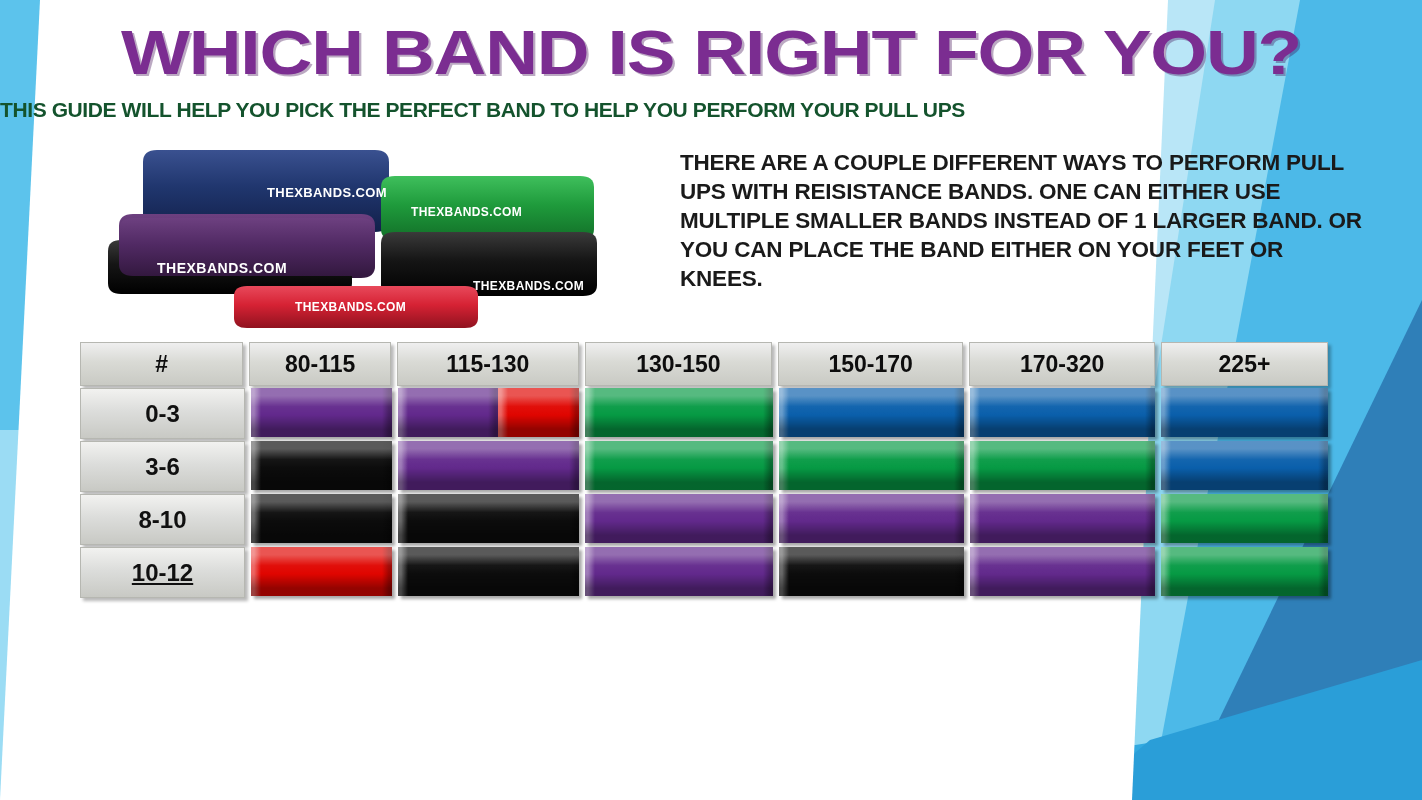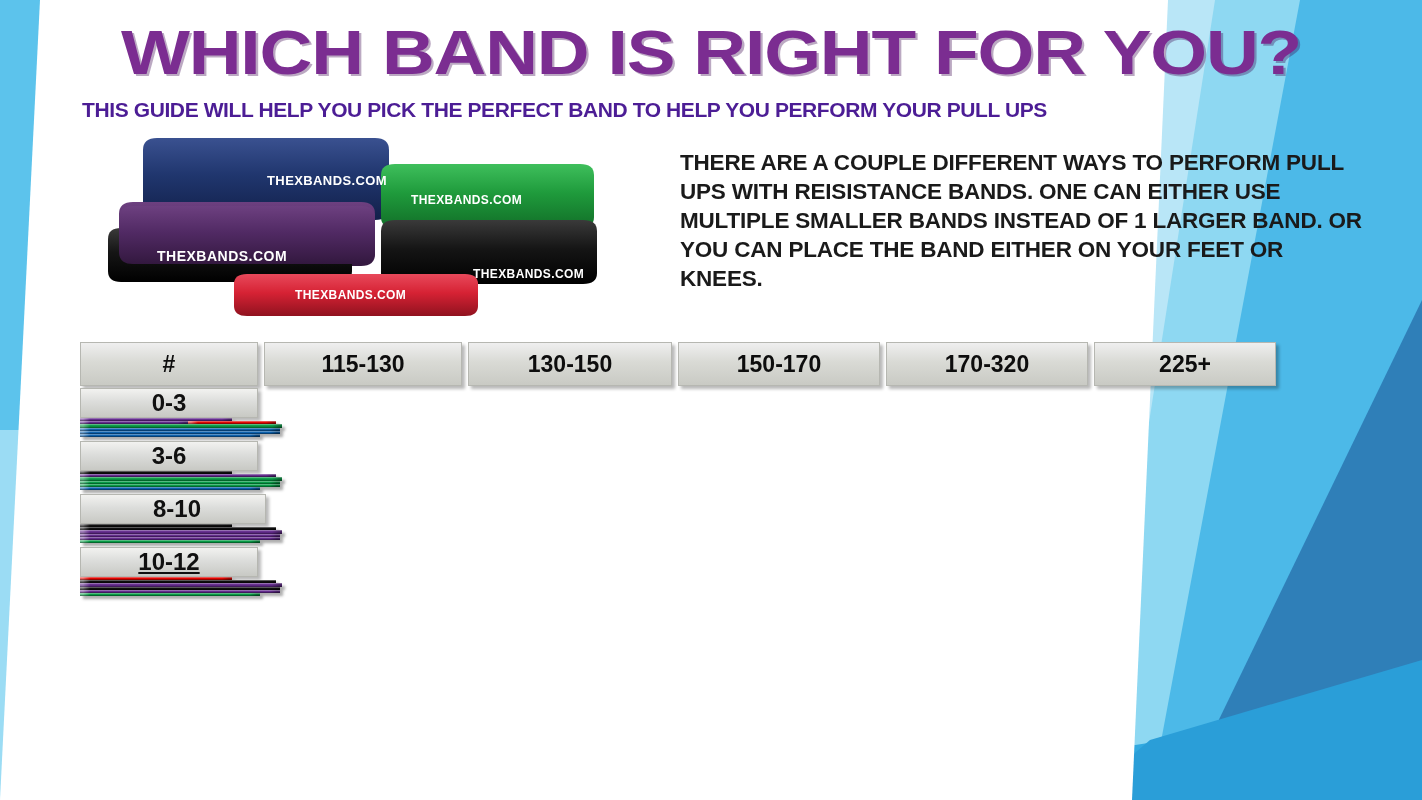--- a/index.html
+++ b/index.html
@@ -25,33 +25,33 @@
   
   .title{
     position:absolute;top:16px;left:0;width:1422px;text-align:center;
     font-size:63px;font-weight:bold;letter-spacing:-1px;
     color:#7b2d91;z-index:5;white-space:nowrap;
     text-shadow:2px 2px 0 rgba(60,10,80,.35);
     font-family:"Liberation Sans", sans-serif;
     transform:scaleX(1.16);transform-origin:center top;
   }
   .subtitle{
-    position:absolute;top:98px;left:0;width:1129px;text-align:center;
-    font-size:21px;font-weight:bold;color:#4c1d95;z-index:5;white-space:nowrap;
+    position:absolute;top:98px;left:0;width:1129px;
+    font-size:21px;font-weight:bold;color:#14532d;z-index:5;white-space:nowrap;
     letter-spacing:-0.4px;
     transform:scaleX(1.0);transform-origin:center top;
   }
   
   .intro{
     position:absolute;top:148px;left:680px;width:690px;z-index:5;
     font-size:22.5px;font-weight:bold;color:#1a1a1a;line-height:29px;
     letter-spacing:-0.2px;
   }
   
-  .bands{position:absolute;top:136px;left:95px;width:570px;height:190px;z-index:5;}
+  .bands{position:absolute;top:148px;left:95px;width:570px;height:190px;z-index:5;}
   
   #table{position:absolute;left:80px;top:342px;width:1248px;z-index:6;}
   .row{display:flex;align-items:stretch;}
   
   .hdr-row{height:72px;margin-bottom:4px;}
   .hdr-left{
     width:176px;height:72px;margin-right:6px;
     background:linear-gradient(180deg,#4fae52 0%,#339640 55%,#2d8a3a 100%);
     border:1px solid #2a7a35;
     display:flex;align-items:center;justify-content:center;
@@ -74,21 +74,21 @@
     background:linear-gradient(180deg,#efefef 0%,#d9dad5 45%,#c9cac4 100%);
     border:1px solid #b6b7b1;
     display:flex;align-items:center;justify-content:center;
     font-weight:bold;font-size:23px;color:#0d0d0d;
     box-shadow:3px 3px 3px rgba(0,0,0,.28);
     margin-right:6px;
   }
   .colhdr:last-child{margin-right:0;}
   .colhdr.first{width:176px;}
   
-  .body-row{height:49px;margin-bottom:4px;flex-direction:column;}
+  .body-row{height:49px;margin-bottom:4px;}
   .rowlabel{
     width:176px;height:49px;margin-right:6px;
     background:linear-gradient(180deg,#f2f2f0 0%,#dcdddb 45%,#c8c9c4 100%);
     border:1px solid #b6b7b1;
     display:flex;align-items:center;justify-content:center;
     font-weight:bold;font-size:24px;color:#101010;
     box-shadow:3px 3px 3px rgba(0,0,0,.28);
   }
   .dcell{
     height:49px;margin-right:6px;display:flex;
@@ -179,20 +179,21 @@
   </svg>
 </div>
 
 <div class="intro">THERE ARE A COUPLE DIFFERENT WAYS TO PERFORM PULL UPS WITH REISISTANCE BANDS. ONE CAN EITHER USE MULTIPLE SMALLER BANDS INSTEAD OF 1 LARGER BAND. OR YOU CAN PLACE THE BAND EITHER ON YOUR FEET OR KNEES.</div>
 
 <div id="table">
 
 
   <div class="row colhdr-row" id="colhdr-row">
     <div class="colhdr first" style="width: 176px;">#</div>
+  <div class="colhdr" style="width: 152px;">80-115</div>
       <div class="colhdr" style="width: 196px;">115-130</div>
       <div class="colhdr" style="width: 202px;">130-150</div>
       <div class="colhdr" style="width: 200px;">150-170</div>
       <div class="colhdr" style="width: 200px;">170-320</div>
       <div class="colhdr" style="width: 180px;">225+</div>
     </div>
 
   <div id="body-rows">
       <div class="row body-row">
         <div class="rowlabel" style="width: 176px;">0-3</div>
@@ -231,21 +232,21 @@
           <div class="seg" style="width: 100%; background: rgb(6, 154, 68);"></div>
         </div>
         <div class="dcell" style="width: 200px;">
           <div class="seg" style="width: 100%; background: rgb(6, 154, 68);"></div>
         </div>
         <div class="dcell" style="width: 180px;">
           <div class="seg" style="width: 100%; background: rgb(10, 95, 171);"></div>
         </div>
       </div>
       <div class="row body-row">
-        <div class="rowlabel" style="width: 176px; padding-left: 8px;">8-10</div>
+        <div class="rowlabel" style="width: 176px;">8-10</div>
         <div class="dcell" style="width: 152px;">
           <div class="seg" style="width: 100%; background: rgb(12, 12, 12);"></div>
         </div>
         <div class="dcell" style="width: 196px;">
           <div class="seg" style="width: 100%; background: rgb(12, 12, 12);"></div>
         </div>
         <div class="dcell" style="width: 202px;">
           <div class="seg" style="width: 100%; background: rgb(98, 41, 140);"></div>
         </div>
         <div class="dcell" style="width: 200px;">

